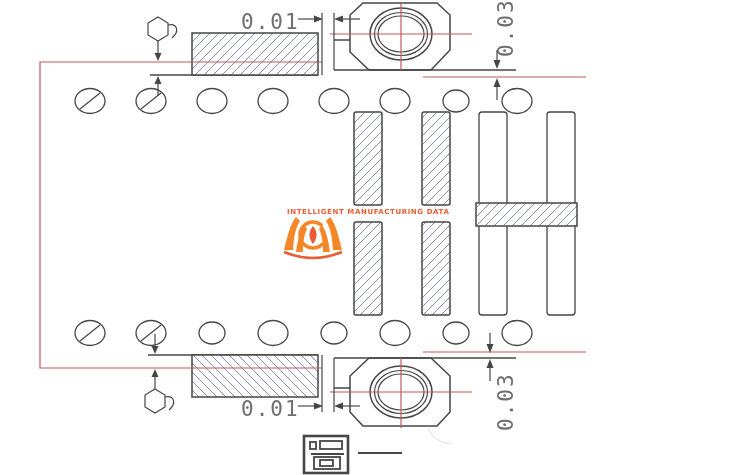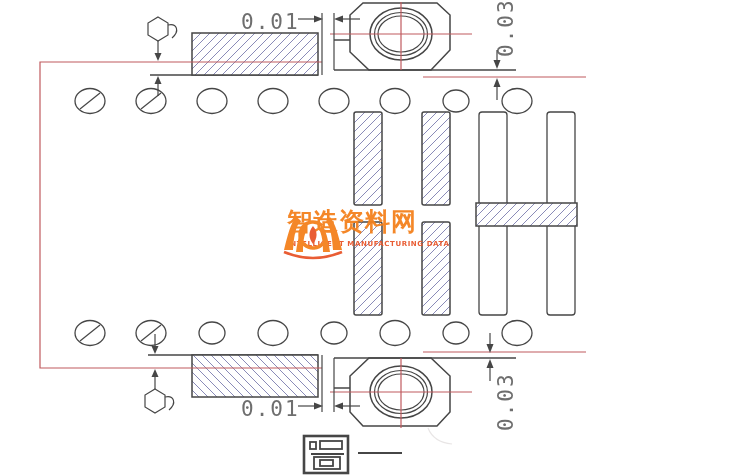--- a/index.html
+++ b/index.html
@@ -214,19 +214,18 @@
   <svg width="64" height="58" viewBox="0 0 64 58">
     <path d="M3,44 C7,28 9,19 15,11 L19,15 C14,23 13,31 12,44 Z" fill="var(--watermark-orange)"></path>
     <path d="M15,46 C17,32 19,25 23,19 L26,23 C23,29 22,36 22,46 Z" fill="var(--watermark-orange)"></path>
     <path d="M61,44 C57,28 55,19 49,11 L45,15 C50,23 51,31 52,44 Z" fill="var(--watermark-orange)"></path>
     <path d="M49,46 C47,32 45,25 41,19 L38,23 C41,29 42,36 42,46 Z" fill="var(--watermark-orange)"></path>
     <circle cx="32" cy="29" r="13" fill="none" stroke="var(--watermark-orange)" stroke-width="3.5" stroke-dasharray="62 20" transform="rotate(40 32 29)"></circle>
     <path d="M32,20 C27,26 27.5,32 32,38 C36.5,32 37,26 32,20 Z" fill="var(--watermark-red)"></path>
     <path d="M3,46 Q32,58 61,46" fill="none" stroke="var(--watermark-red)" stroke-width="2.5"></path>
   </svg>
   <div class="wm-text">
-    <div class="wm-title">智造资料网</div>
     <div class="wm-sub">INTELLIGENT MANUFACTURING DATA</div>
   </div>
 </div>
 
 <span class="sr">图一</span>
 </div>
 
 </body></html>

